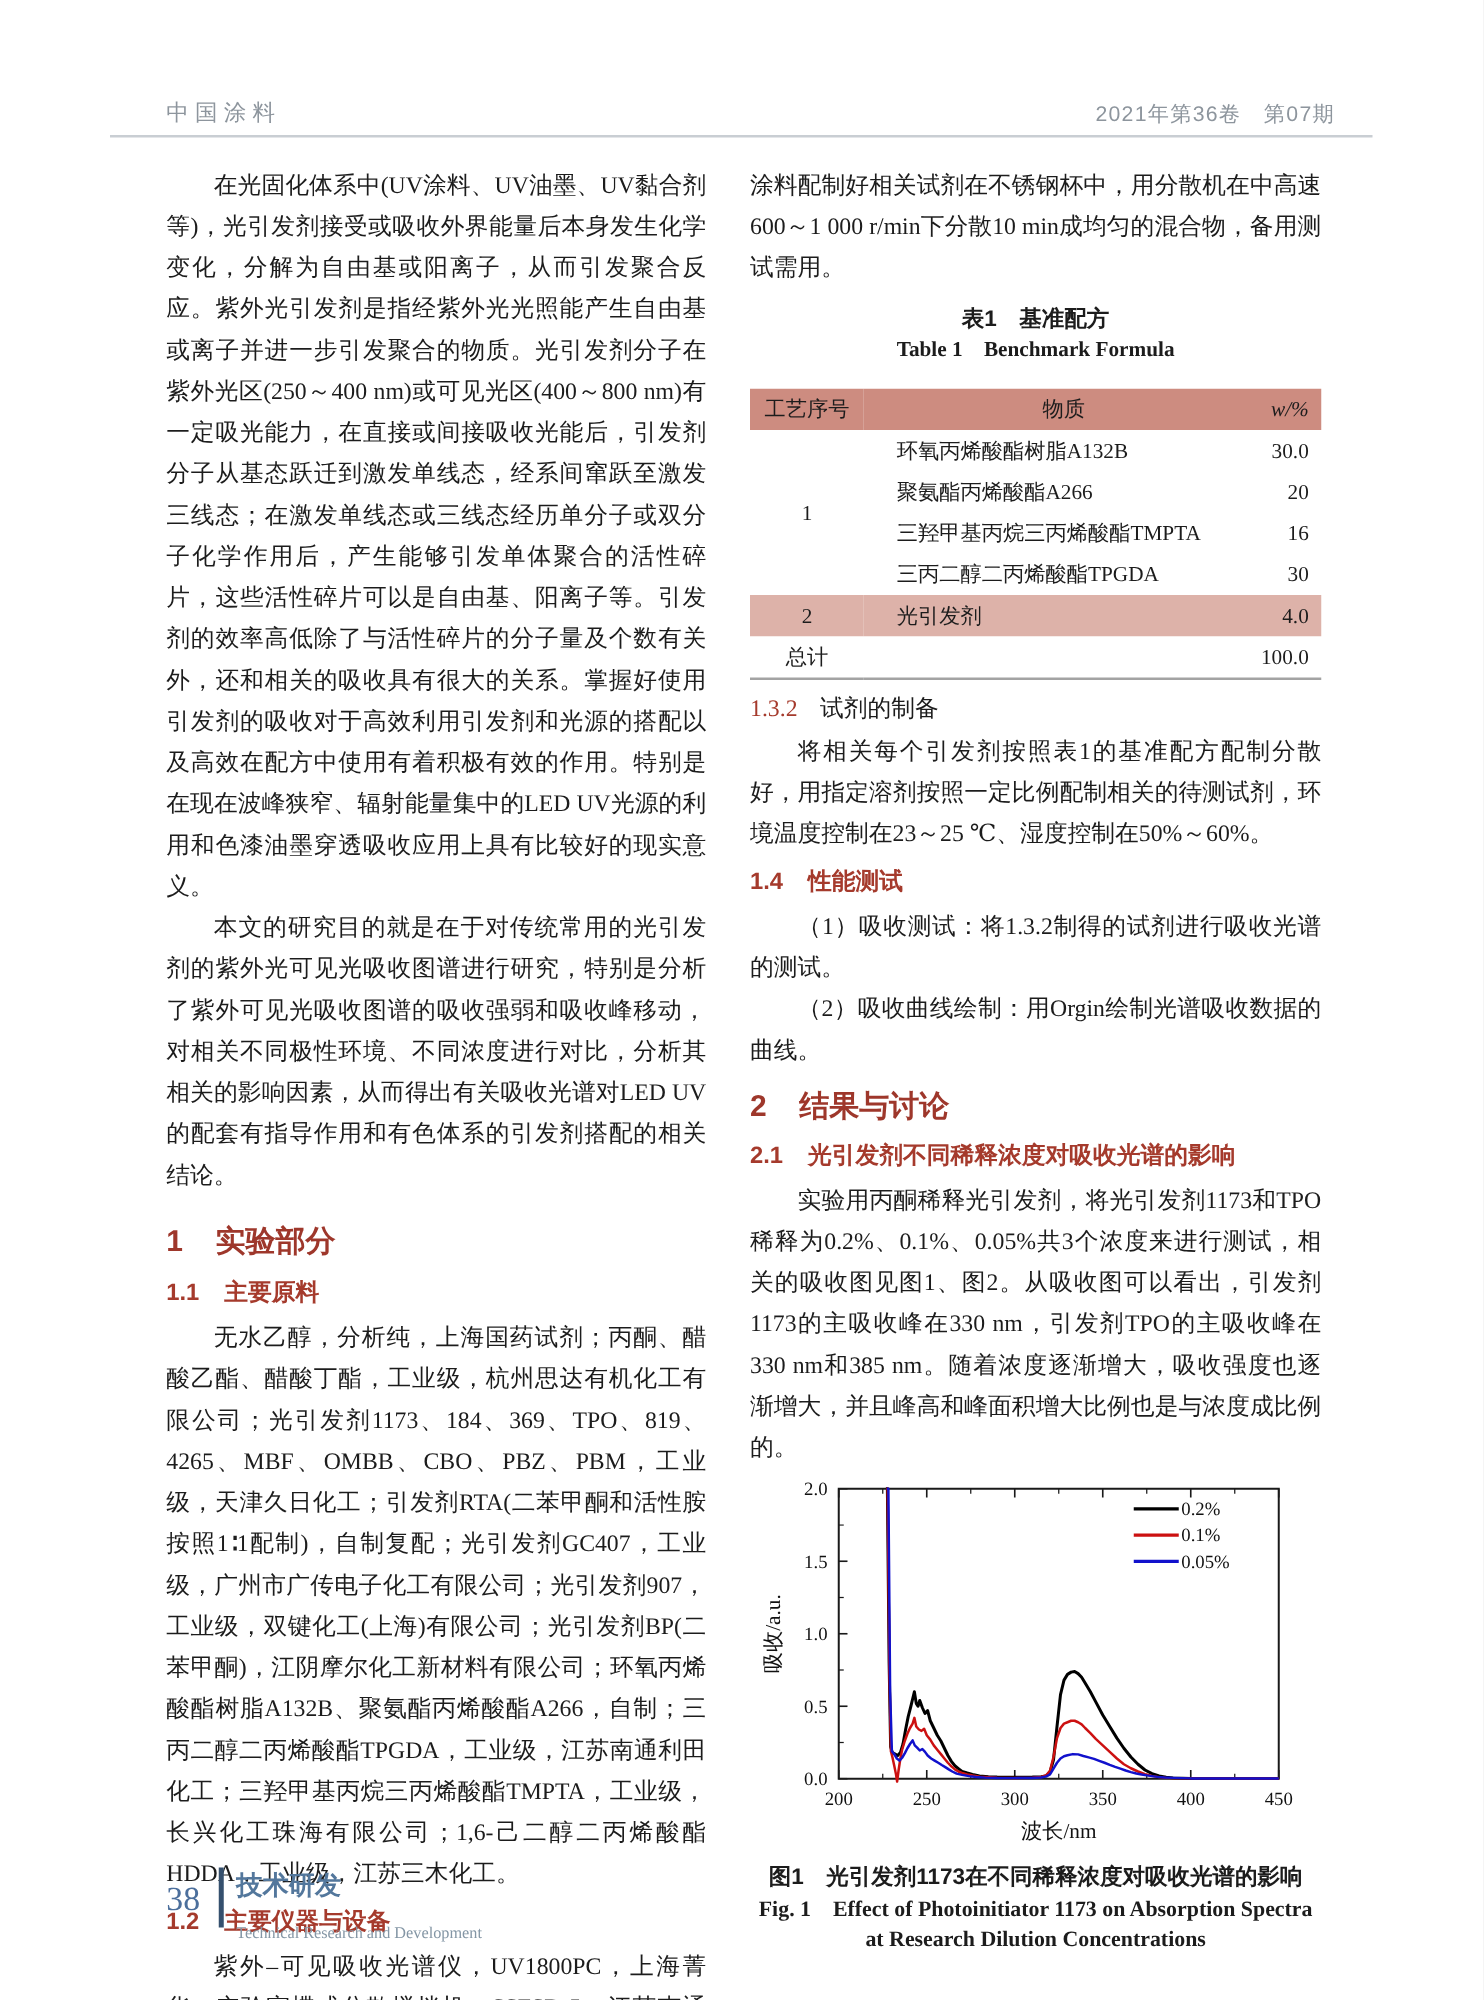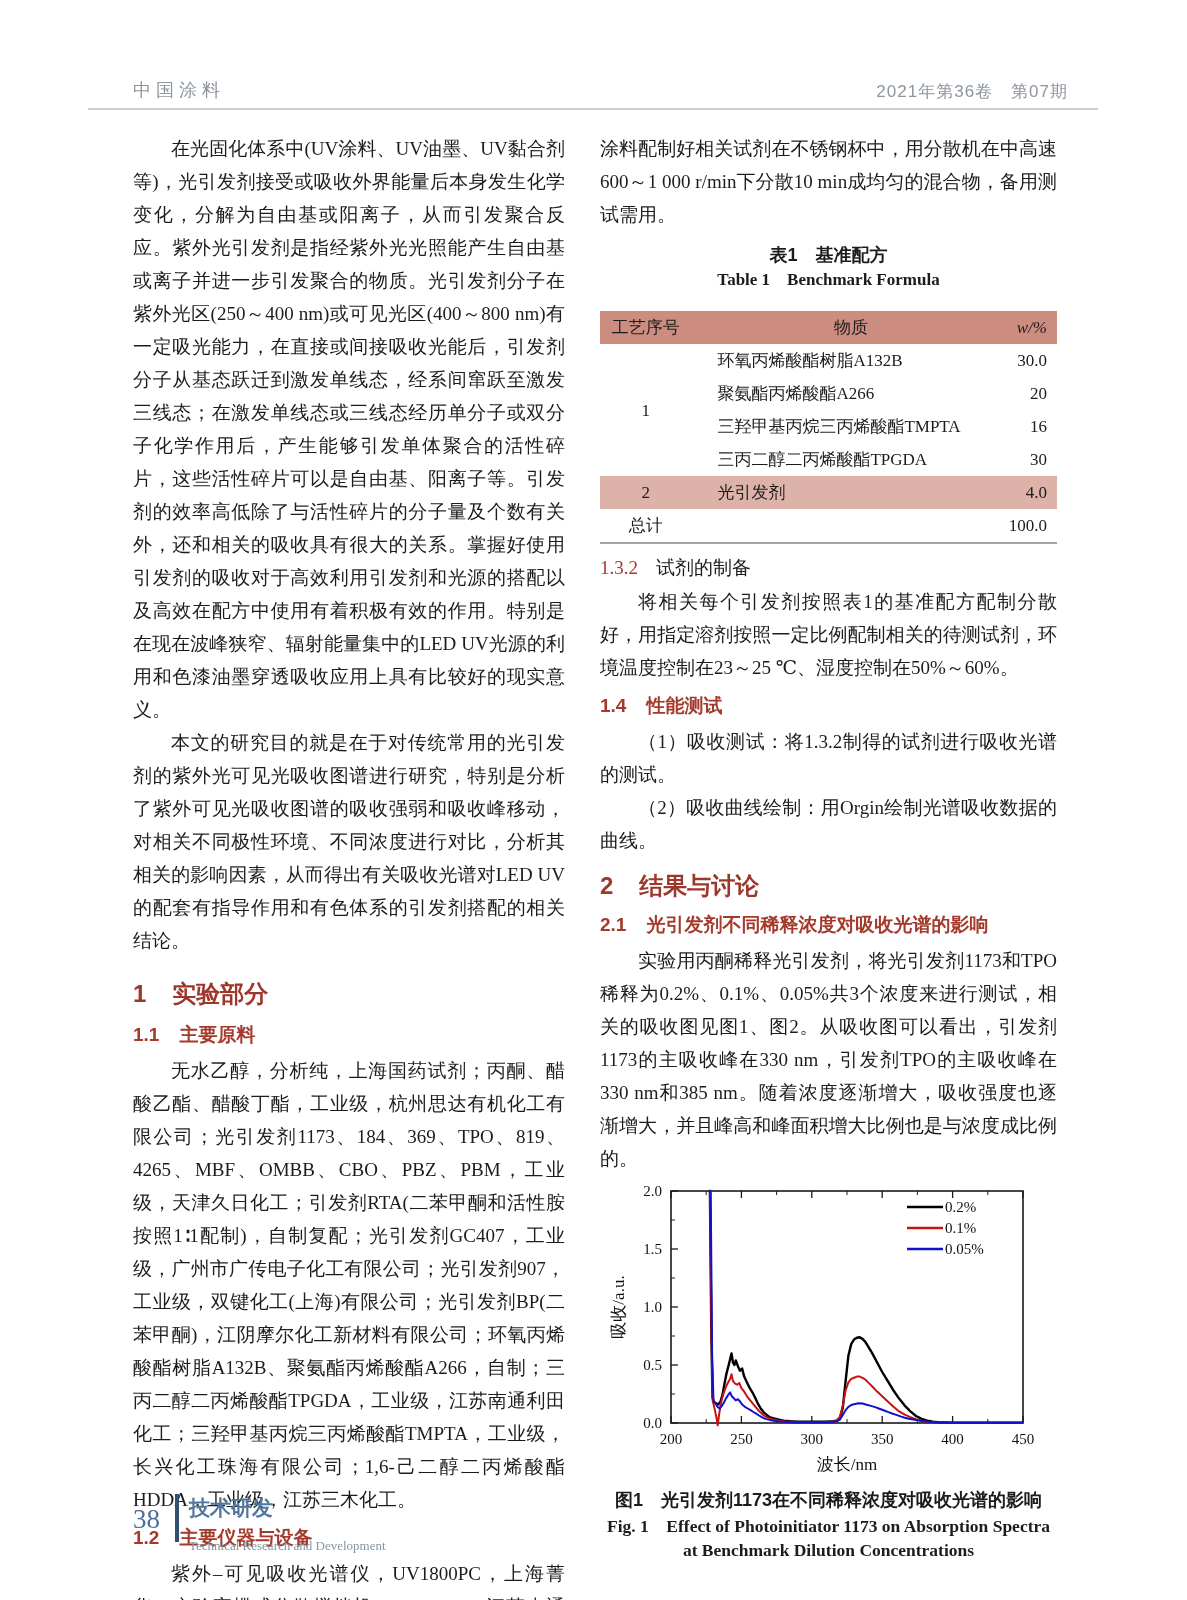--- a/index.html
+++ b/index.html
@@ -200,21 +200,21 @@
           <line x1="298" y1="49" x2="334" y2="49" stroke="#cc1111" stroke-width="2.6"></line>
           <text x="336" y="54" class="tick">0.1%</text>
           <line x1="298" y1="70" x2="334" y2="70" stroke="#1111cc" stroke-width="2.6"></line>
           <text x="336" y="75" class="tick">0.05%</text>
           <text x="238" y="291" text-anchor="middle" class="axis-label">波长/nm</text>
           <text transform="rotate(-90)" x="-128" y="15" text-anchor="middle" class="axis-label">吸收/a.u.</text>
         </svg></div>
 
     <div class="cap-zh">图1　光引发剂1173在不同稀释浓度对吸收光谱的影响</div>
     <div class="cap-en">Fig. 1　Effect of Photoinitiator 1173 on Absorption Spectra</div>
-    <div class="cap-en">at Benchmark Dilution Concentrations</div>
+    <div class="cap-en">at Research Dilution Concentrations</div>
   </div>
 
   <div class="pg-footer">
     <div class="pg-num">38</div>
     <div class="foot-bar"></div>
     <div class="foot-zh">技术研发</div>
     <div class="foot-en">Technical Research and Development</div>
   </div>
 
 </div>

